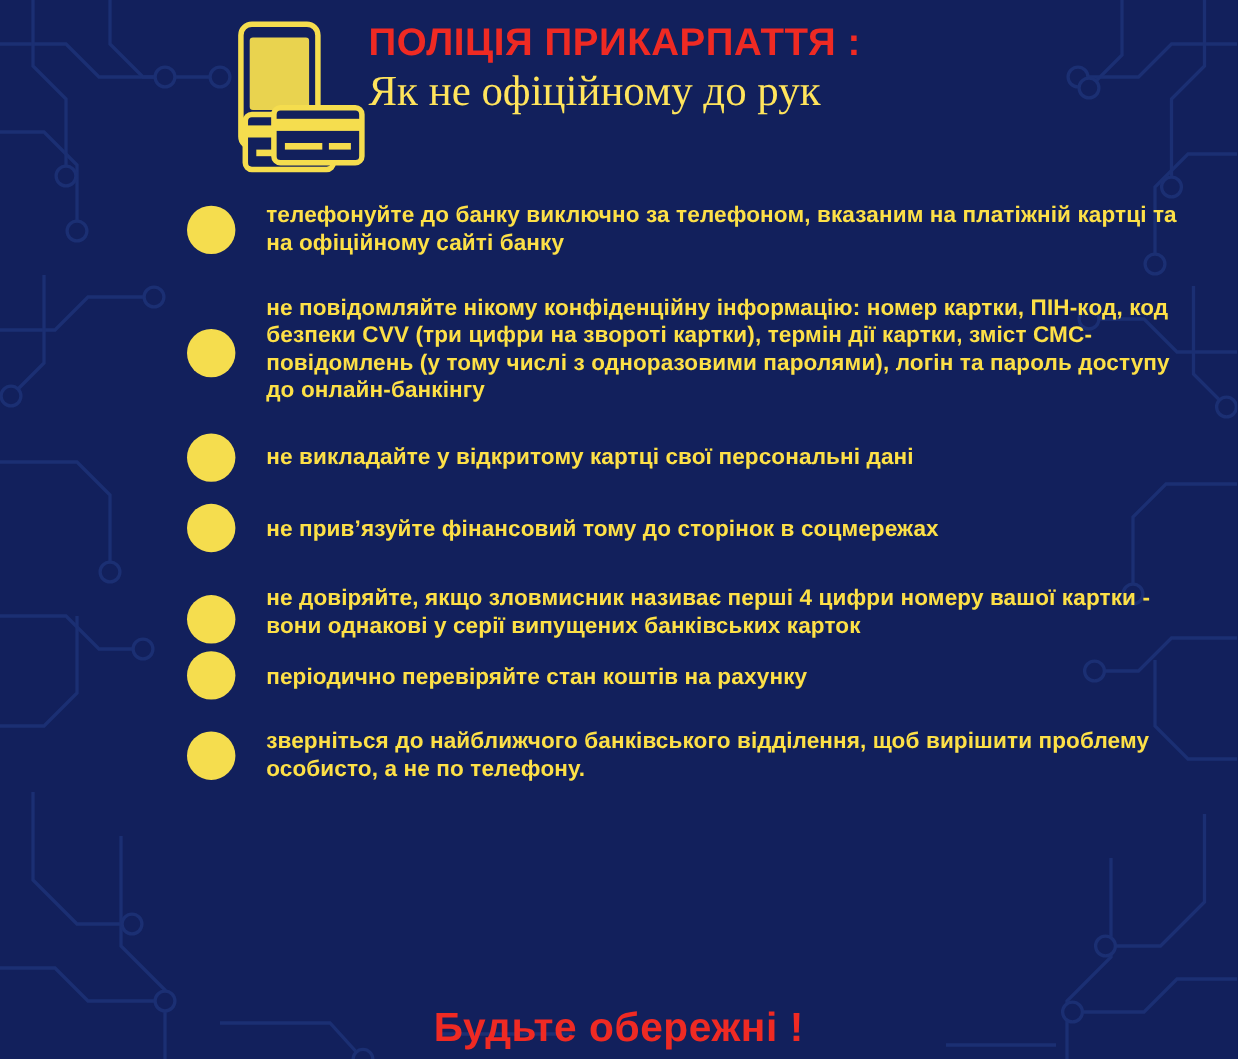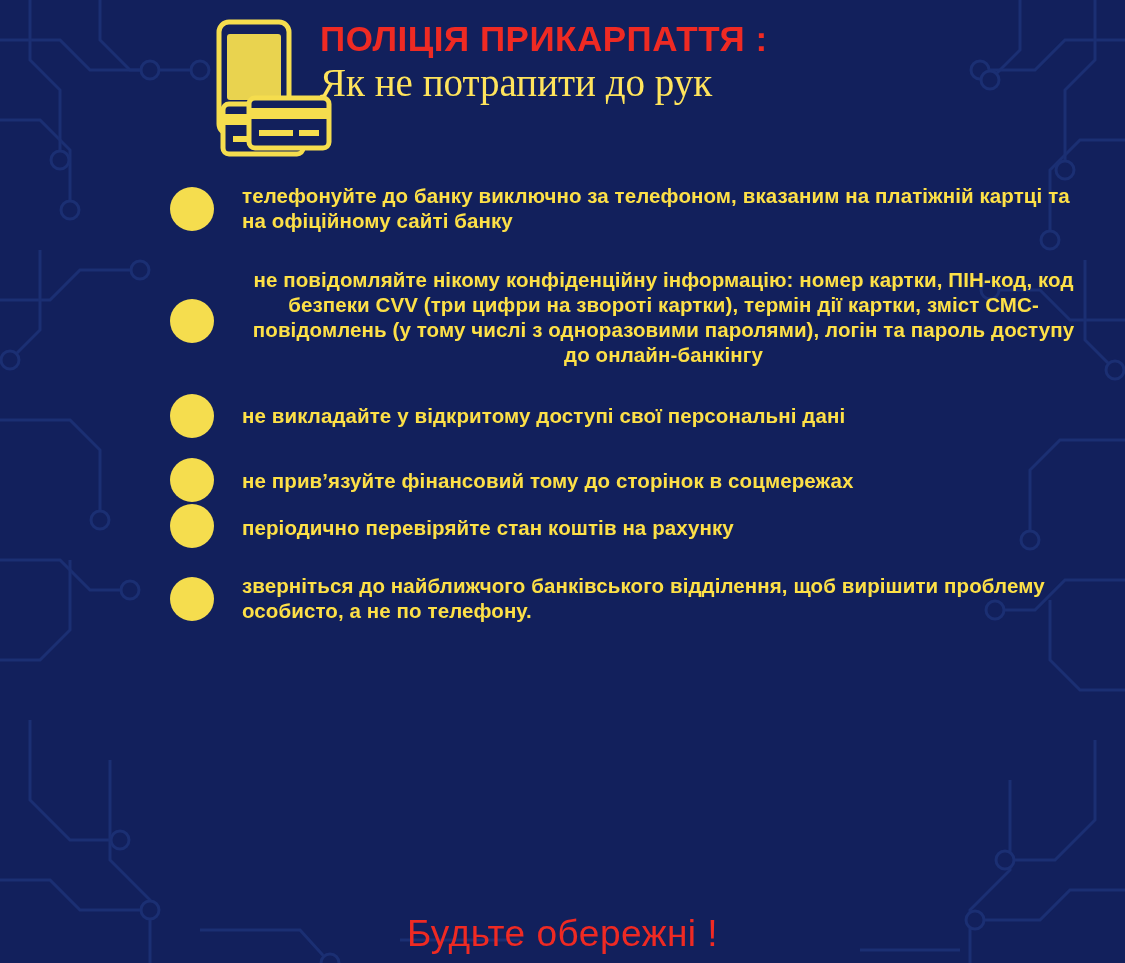--- a/index.html
+++ b/index.html
@@ -30,21 +30,21 @@
   }
   .phone-card-icon {
     position: absolute;
     left: 205px;
     top: 18px;
     width: 130px;
     height: 150px;
   }
   .header-text {
     position: absolute;
-    left: 320px;
+    left: 335px;
     top: 20px;
     width: 770px;
   }
   .title-line1 {
     color: #ef2a23;
     font-size: 35px;
     font-weight: bold;
     letter-spacing: 0.5px;
     line-height: 1.1;
     margin: 0 0 2px 0;
@@ -95,21 +95,21 @@
     color: #fde047;
     font-size: 20.5px;
     font-weight: bold;
     line-height: 1.22;
     letter-spacing: 0.1px;
   }
 
   
   .tip.t1 { margin-top: 8px; }
   .tip.t1 .tip-bullet { top: 4px; }
-  .tip.t2 { margin-top: 34px; text-align: center; }
+  .tip.t2 { margin-top: 34px; }
   .tip.t2 .tip-bullet { top: 32px; }
   .tip.t3 { margin-top: 36px; }
   .tip.t3 .tip-bullet { top: -9px; }
   .tip.t4 { margin-top: 40px; }
   .tip.t4 .tip-bullet { top: -10px; }
   .tip.t5 { margin-top: 38px; }
   .tip.t5 .tip-bullet { top: 10px; }
   .tip.t6 { margin-top: 38px; }
   .tip.t6 .tip-bullet { top: -11px; }
   .tip.t7 { }
@@ -121,21 +121,21 @@
   .footer {
     position: absolute;
     left: 0;
     right: 0;
     bottom: 8px;
     text-align: center;
   }
   .footer-text {
     color: #ef2a23;
     font-size: 37px;
-    font-weight: normal;
+    font-weight: bold;
     letter-spacing: 0.5px;
     margin: 0;
   }
 </style>
 </head>
 <body>
 
 <div class="poster">
 
   <svg class="circuit-bg" viewBox="0 0 1125 963" preserveAspectRatio="none">
@@ -202,40 +202,44 @@
       <rect x="18" y="96" width="80" height="11" fill="#f5dd4e"></rect>
       <rect x="28" y="118" width="42" height="6" fill="#f5dd4e"></rect>
       <rect x="44" y="80" width="80" height="50" rx="6" fill="#12205c" stroke="#f5dd4e" stroke-width="5"></rect>
       <rect x="44" y="90" width="80" height="11" fill="#f5dd4e"></rect>
       <rect x="54" y="112" width="34" height="6" fill="#f5dd4e"></rect>
       <rect x="94" y="112" width="20" height="6" fill="#f5dd4e"></rect>
     </svg>
 
     <div class="header-text">
       <p class="title-line1">ПОЛІЦІЯ ПРИКАРПАТТЯ :</p>
-      <p class="title-line2">Як не потрапити до рук</p>
+      <p class="title-line2">Як не офіційному до рук</p>
     </div>
   </div>
 
   <ul class="tips">
     <li class="tip t1">
       <span class="tip-bullet"></span>
       <span class="tip-text">телефонуйте до банку виключно за телефоном, вказаним на платіжній картці та на офіційному сайті банку</span>
     </li>
     <li class="tip t2">
       <span class="tip-bullet"></span>
       <span class="tip-text">не повідомляйте нікому конфіденційну інформацію: номер картки, ПІН-код, код безпеки CVV (три цифри на звороті картки), термін дії картки, зміст СМС-повідомлень (у тому числі з одноразовими паролями), логін та пароль доступу до онлайн-банкінгу</span>
     </li>
     <li class="tip t3">
       <span class="tip-bullet"></span>
-      <span class="tip-text">не викладайте у відкритому доступі свої персональні дані</span>
+      <span class="tip-text">не викладайте у відкритому картці свої персональні дані</span>
     </li>
     <li class="tip t4">
       <span class="tip-bullet"></span>
       <span class="tip-text">не прив’язуйте фінансовий тому до сторінок в соцмережах</span>
+    </li>
+    <li class="tip t5">
+      <span class="tip-bullet"></span>
+      <span class="tip-text">не довіряйте, якщо зловмисник називає перші 4 цифри номеру вашої картки - вони однакові у серії випущених банківських карток</span>
     </li>
     <li class="tip t7">
       <span class="tip-bullet"></span>
       <span class="tip-text">періодично перевіряйте стан коштів на рахунку</span>
     </li>
     <li class="tip t8">
       <span class="tip-bullet"></span>
       <span class="tip-text">зверніться до найближчого банківського відділення, щоб вирішити проблему особисто, а не по телефону.</span>
     </li>
   </ul>

